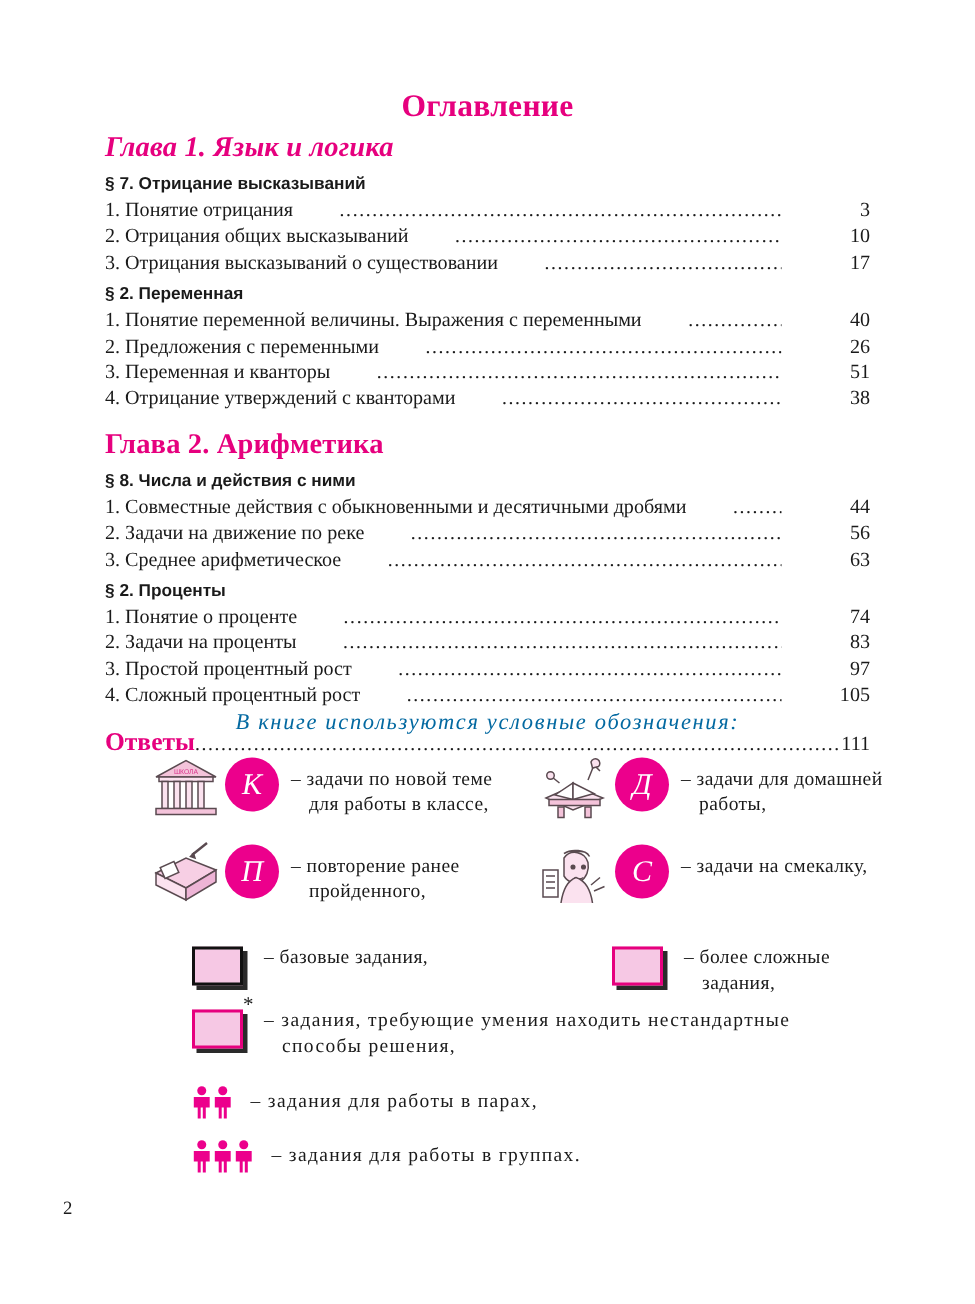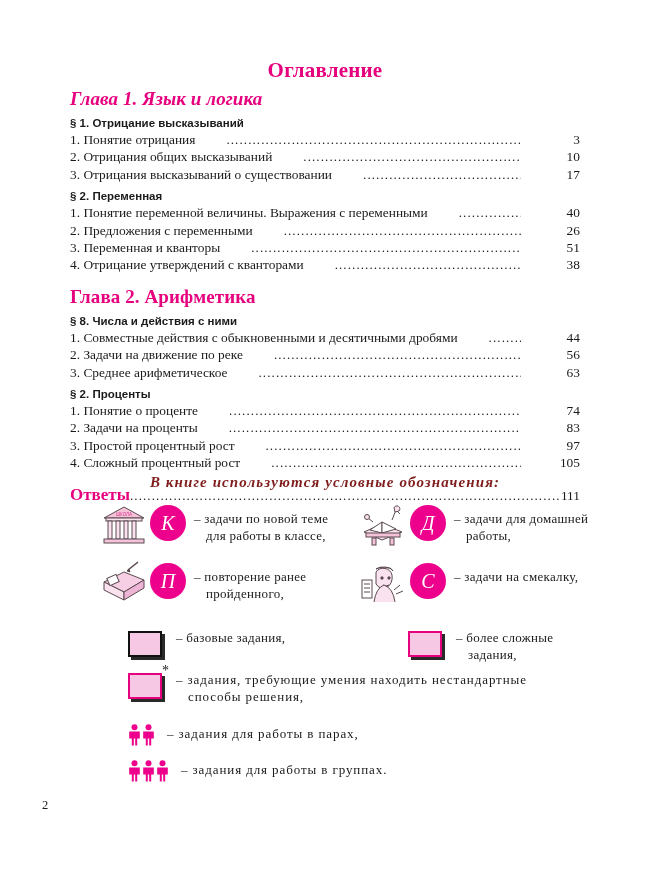--- a/index.html
+++ b/index.html
@@ -118,22 +118,22 @@
 
   
   .legend-title {
     position: absolute;
     left: 0;
     top: 474px;
     width: 650px;
     text-align: center;
     font-size: 15px;
     font-style: italic;
-    font-weight: bold;
-    color: #7f1d1d;
+    font-weight: normal;
+    color: #0369a1;
     letter-spacing: 1.1px;
   }
 
   .legend {
     position: absolute;
     left: 0;
     top: 500px;
     width: 650px;
   }
 
@@ -208,21 +208,21 @@
 </style>
 </head>
 <body>
 
 <div class="page">
 
   <div class="toc-title">Оглавление</div>
 
   <div class="toc" id="toc-root">
       <div class="chapter">Глава 1. Язык и логика</div>
-      <div class="section">§ 1. Отрицание высказываний</div>
+      <div class="section">§ 7. Отрицание высказываний</div>
       <div class="entry">
         <span class="etitle">1. Понятие отрицания</span>
         <span class="leader">......................................................................................................................................................................</span>
         <span class="pnum">3</span>
       </div>
       <div class="entry">
         <span class="etitle">2. Отрицания общих высказываний</span>
         <span class="leader">......................................................................................................................................................................</span>
         <span class="pnum">10</span>
       </div>

